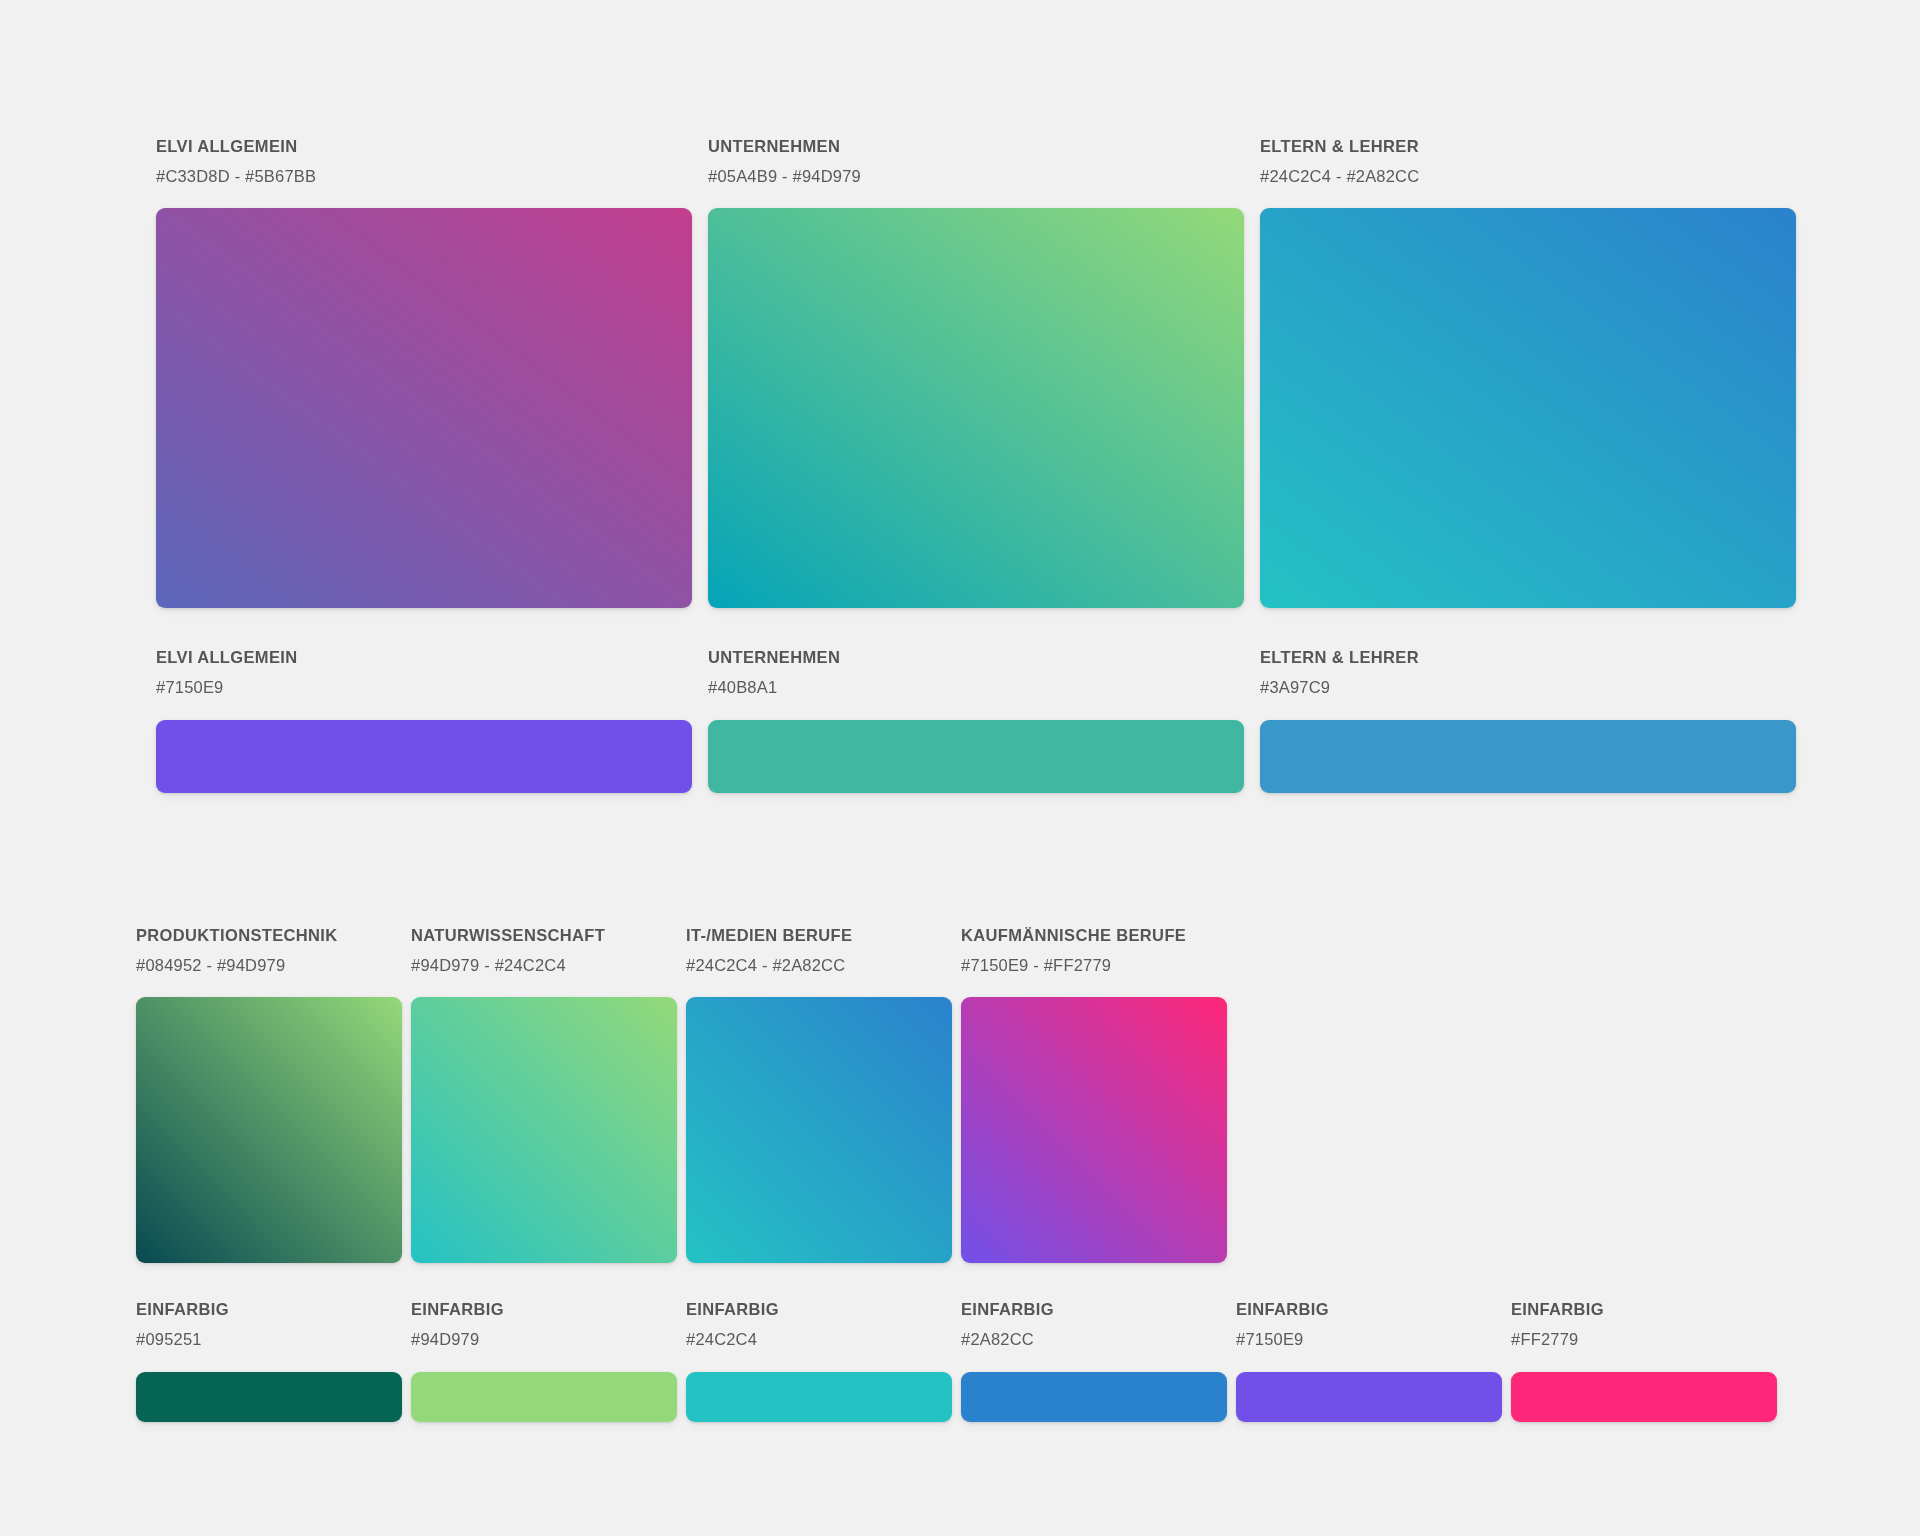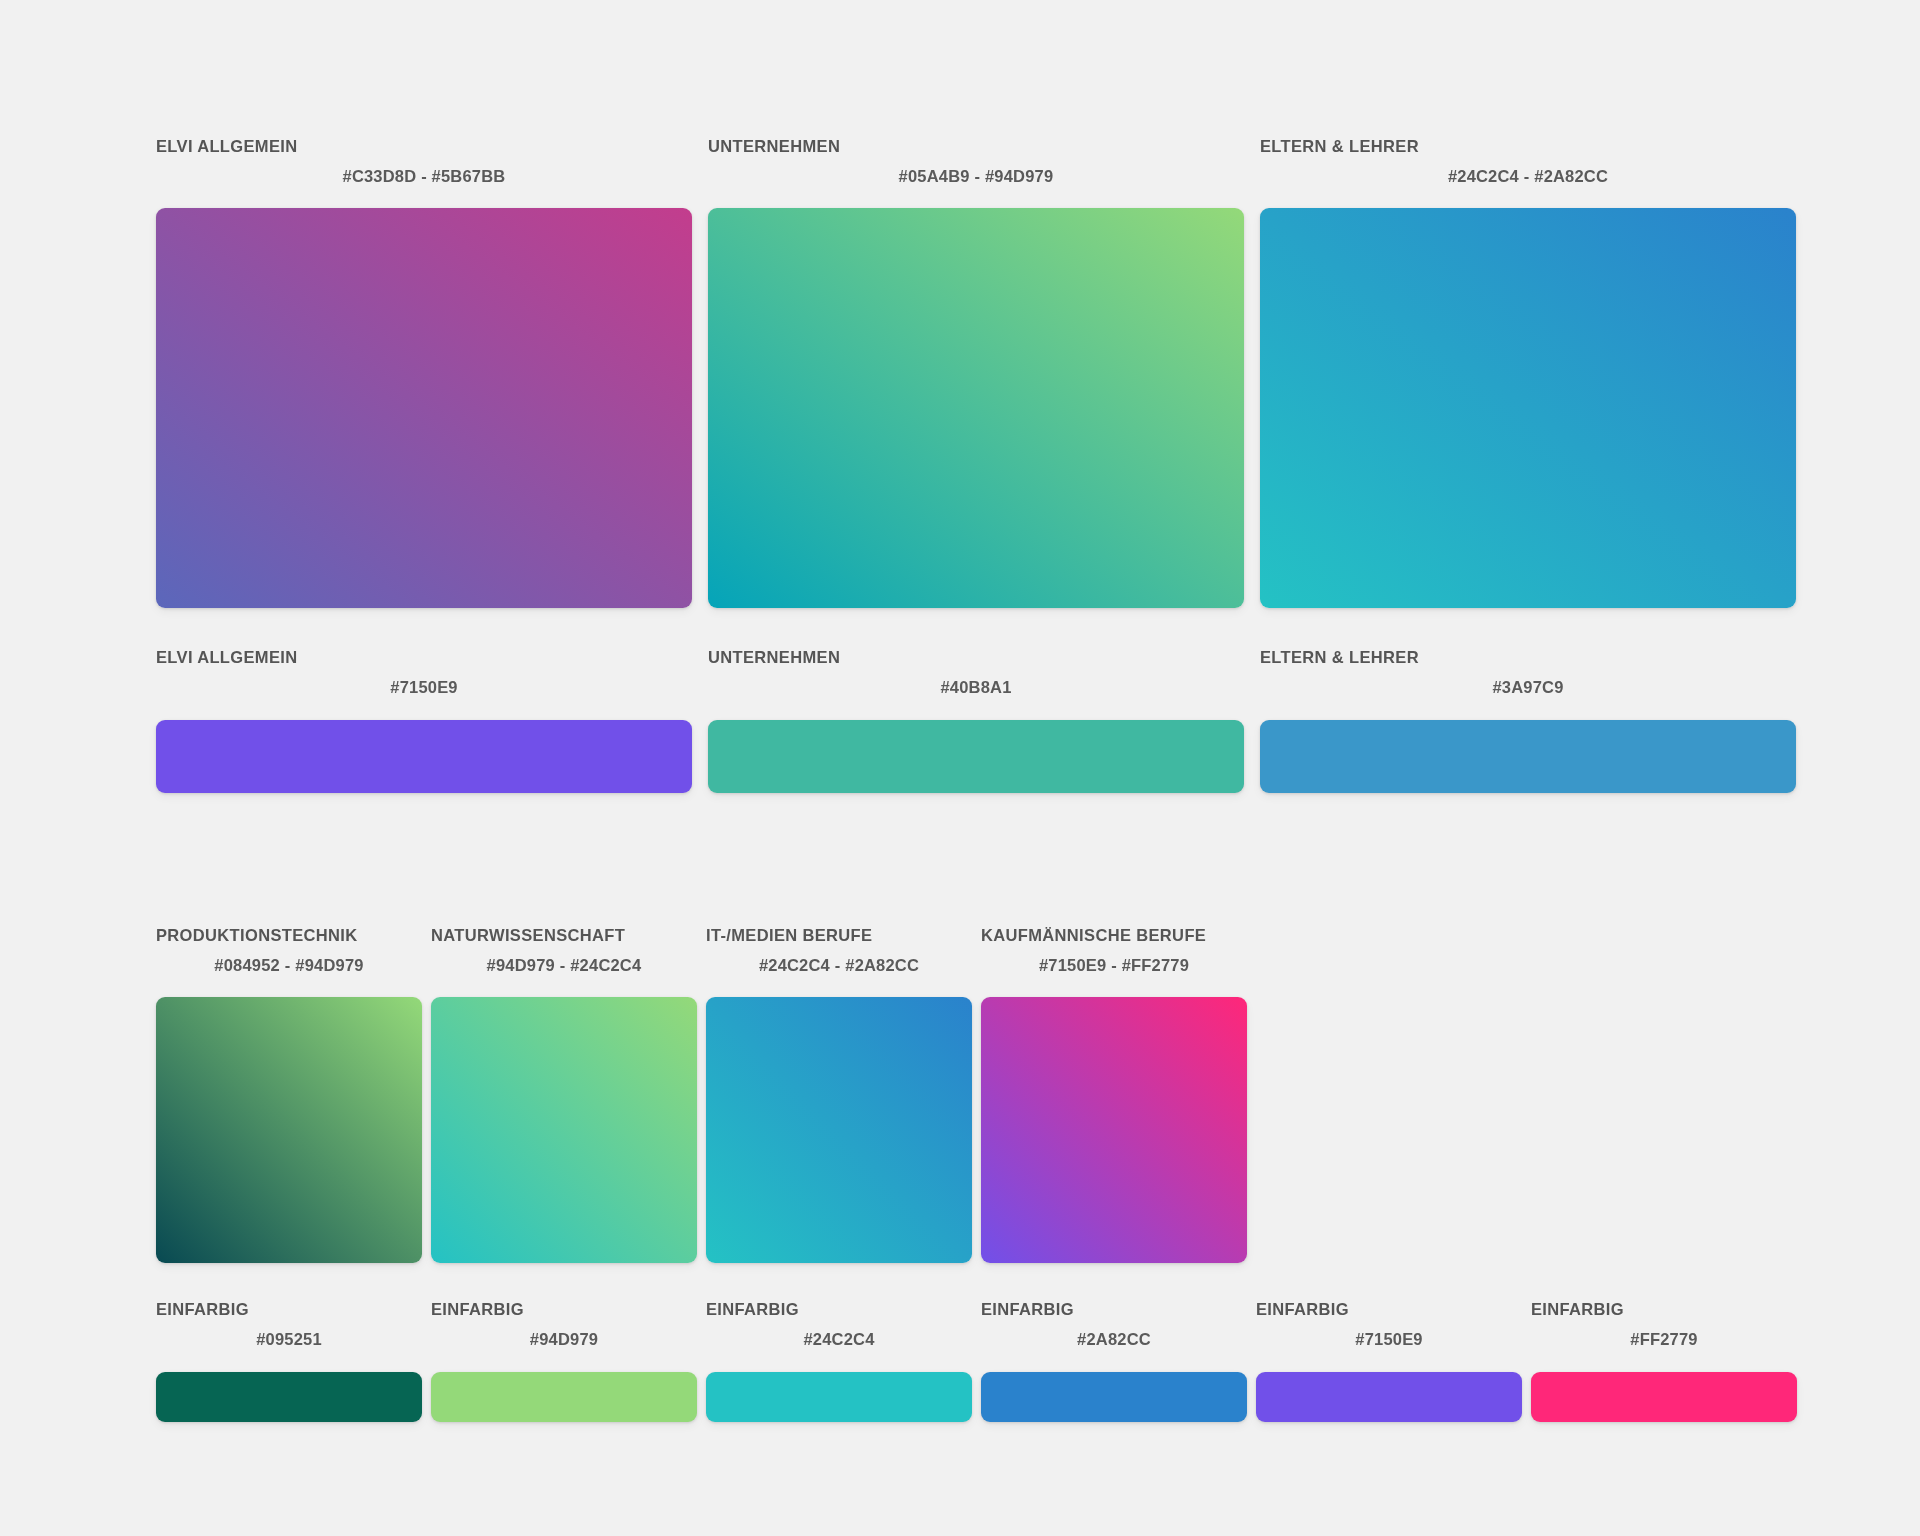--- a/index.html
+++ b/index.html
@@ -27,27 +27,26 @@
   .swatch-title {
     font-size: 16.5px;
     font-weight: bold;
     letter-spacing: 0.35px;
     color: #555555;
     line-height: 1.25;
     white-space: nowrap;
   }
   .swatch-code {
     font-size: 16.5px;
-    font-weight: bold;
+    font-weight: normal;
     letter-spacing: 0.2px;
     color: #5a5a5a;
     line-height: 1.25;
     margin-top: 9px;
     white-space: nowrap;
-    text-align: center;
   }
 
   .swatch-box {
     border-radius: 9px;
     box-shadow: 0 1px 3px rgba(0,0,0,0.13), 0 4px 10px rgba(0,0,0,0.05);
   }
 
   
   .section-top {
     position: absolute;
@@ -69,21 +68,21 @@
   .bar-swatch {
     width: 536px;
     height: 73px;
     margin-top: 22px;
   }
   .row3-second { margin-top: 39px; }
 
   
   .section-bottom {
     position: absolute;
-    left: 156px;
+    left: 136px;
     top: 925px;
     width: 1621px;
   }
   .row6 {
     display: grid;
     grid-template-columns: repeat(6, 266px);
     column-gap: 9px;
   }
   .sq-swatch {
     width: 266px;

